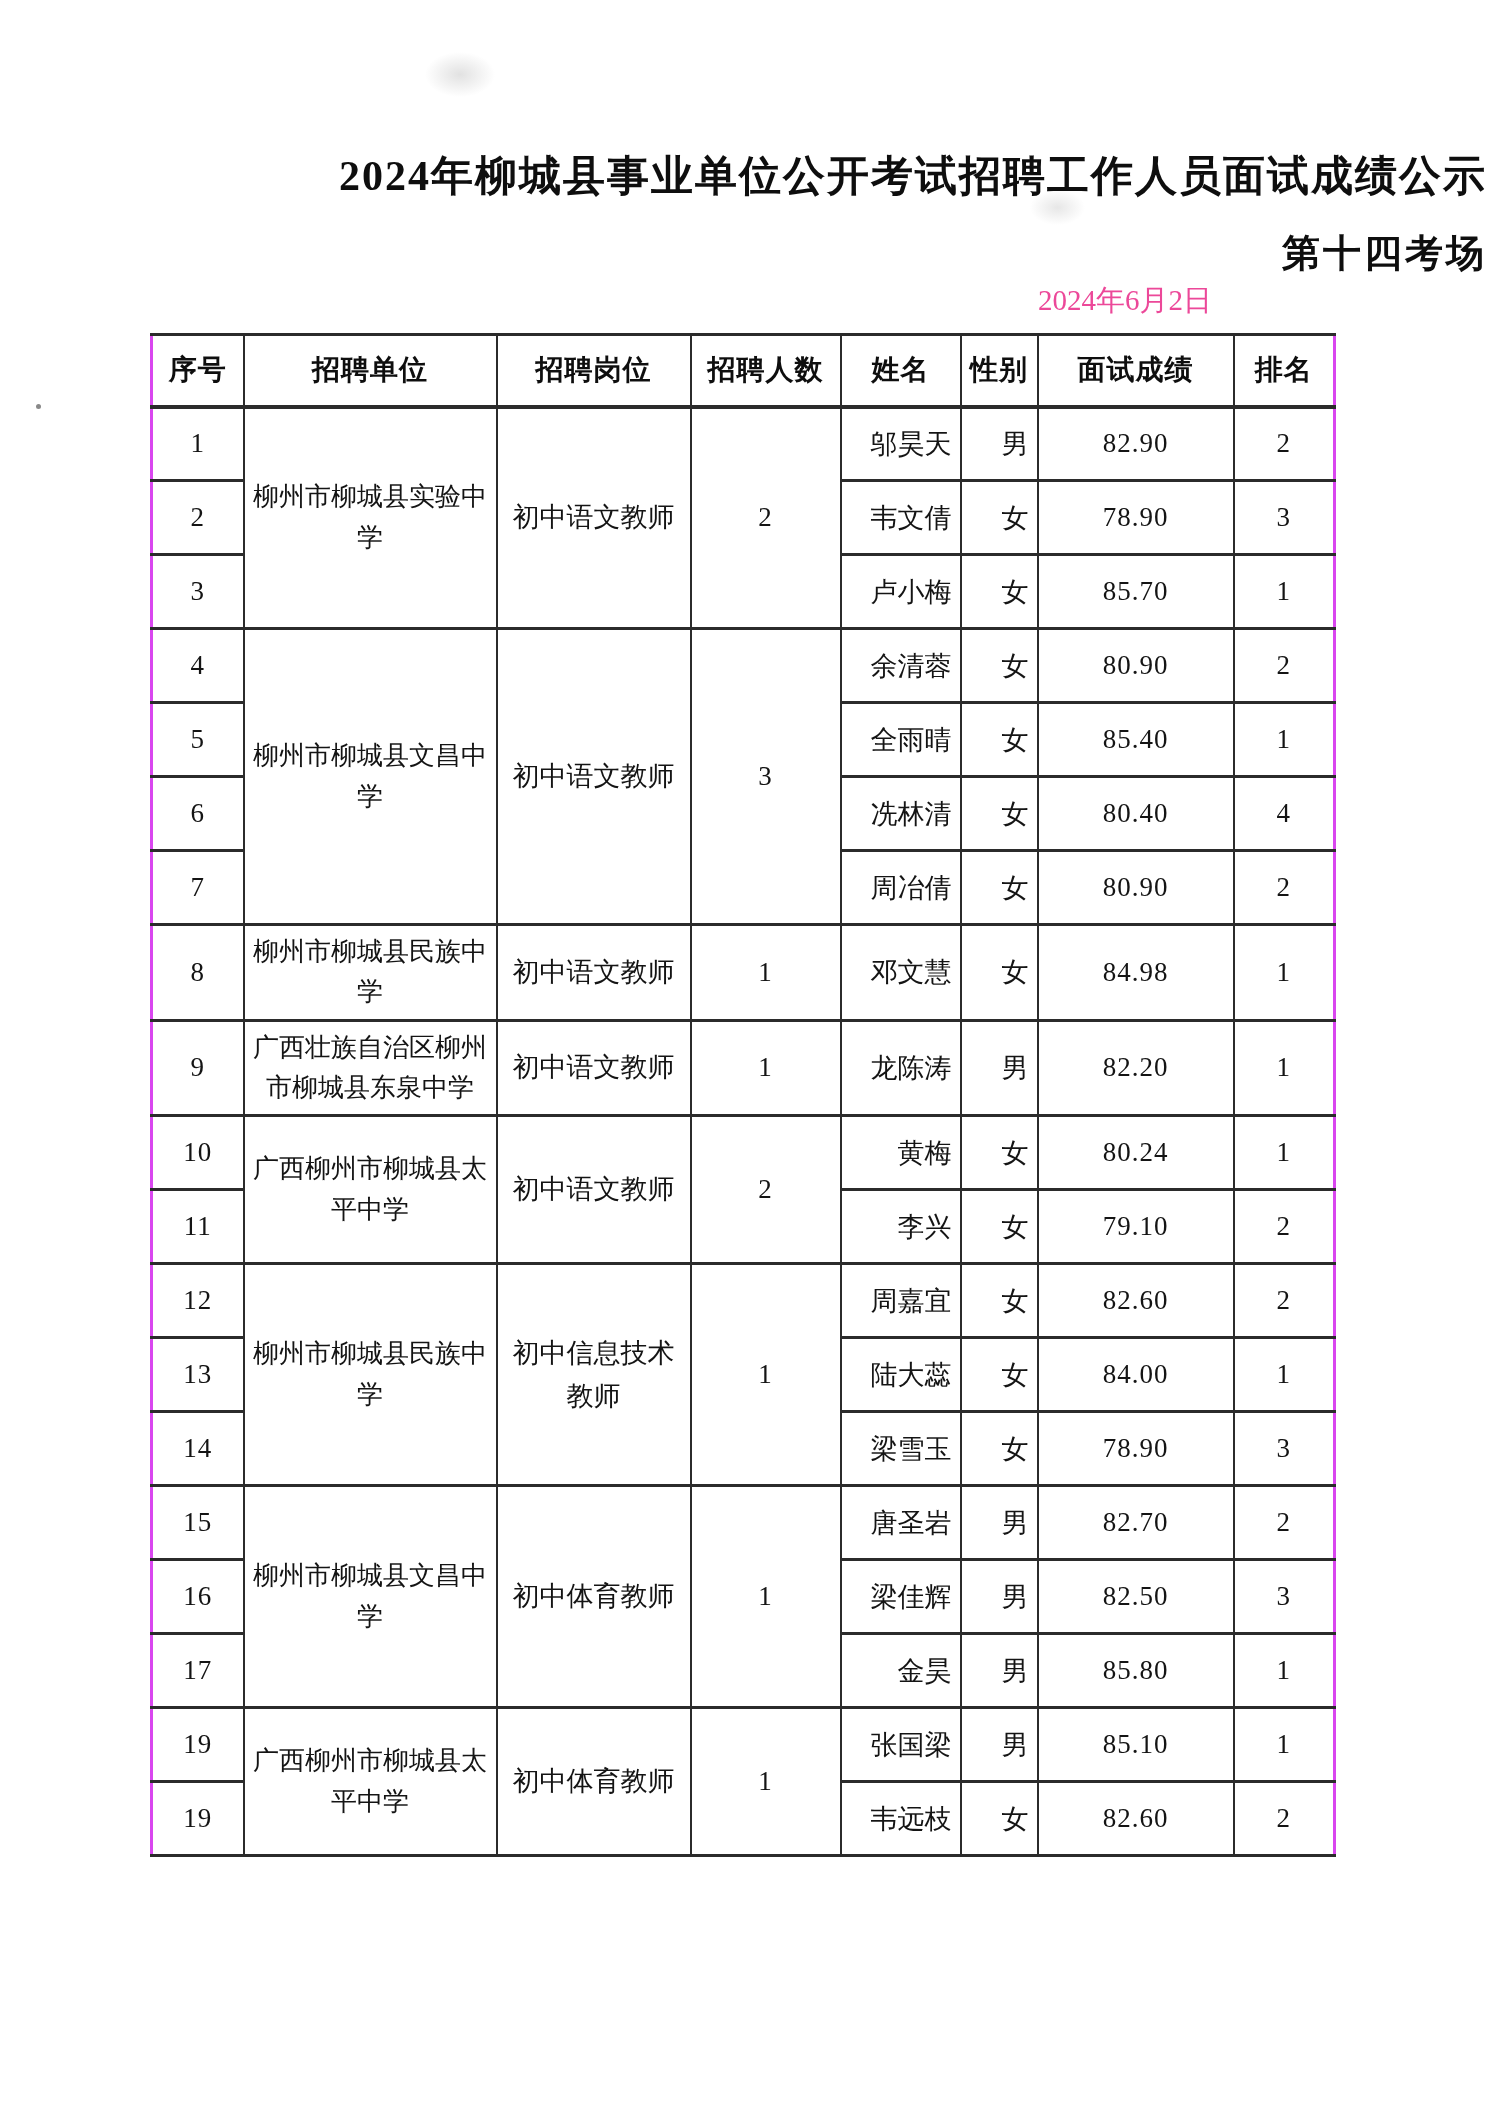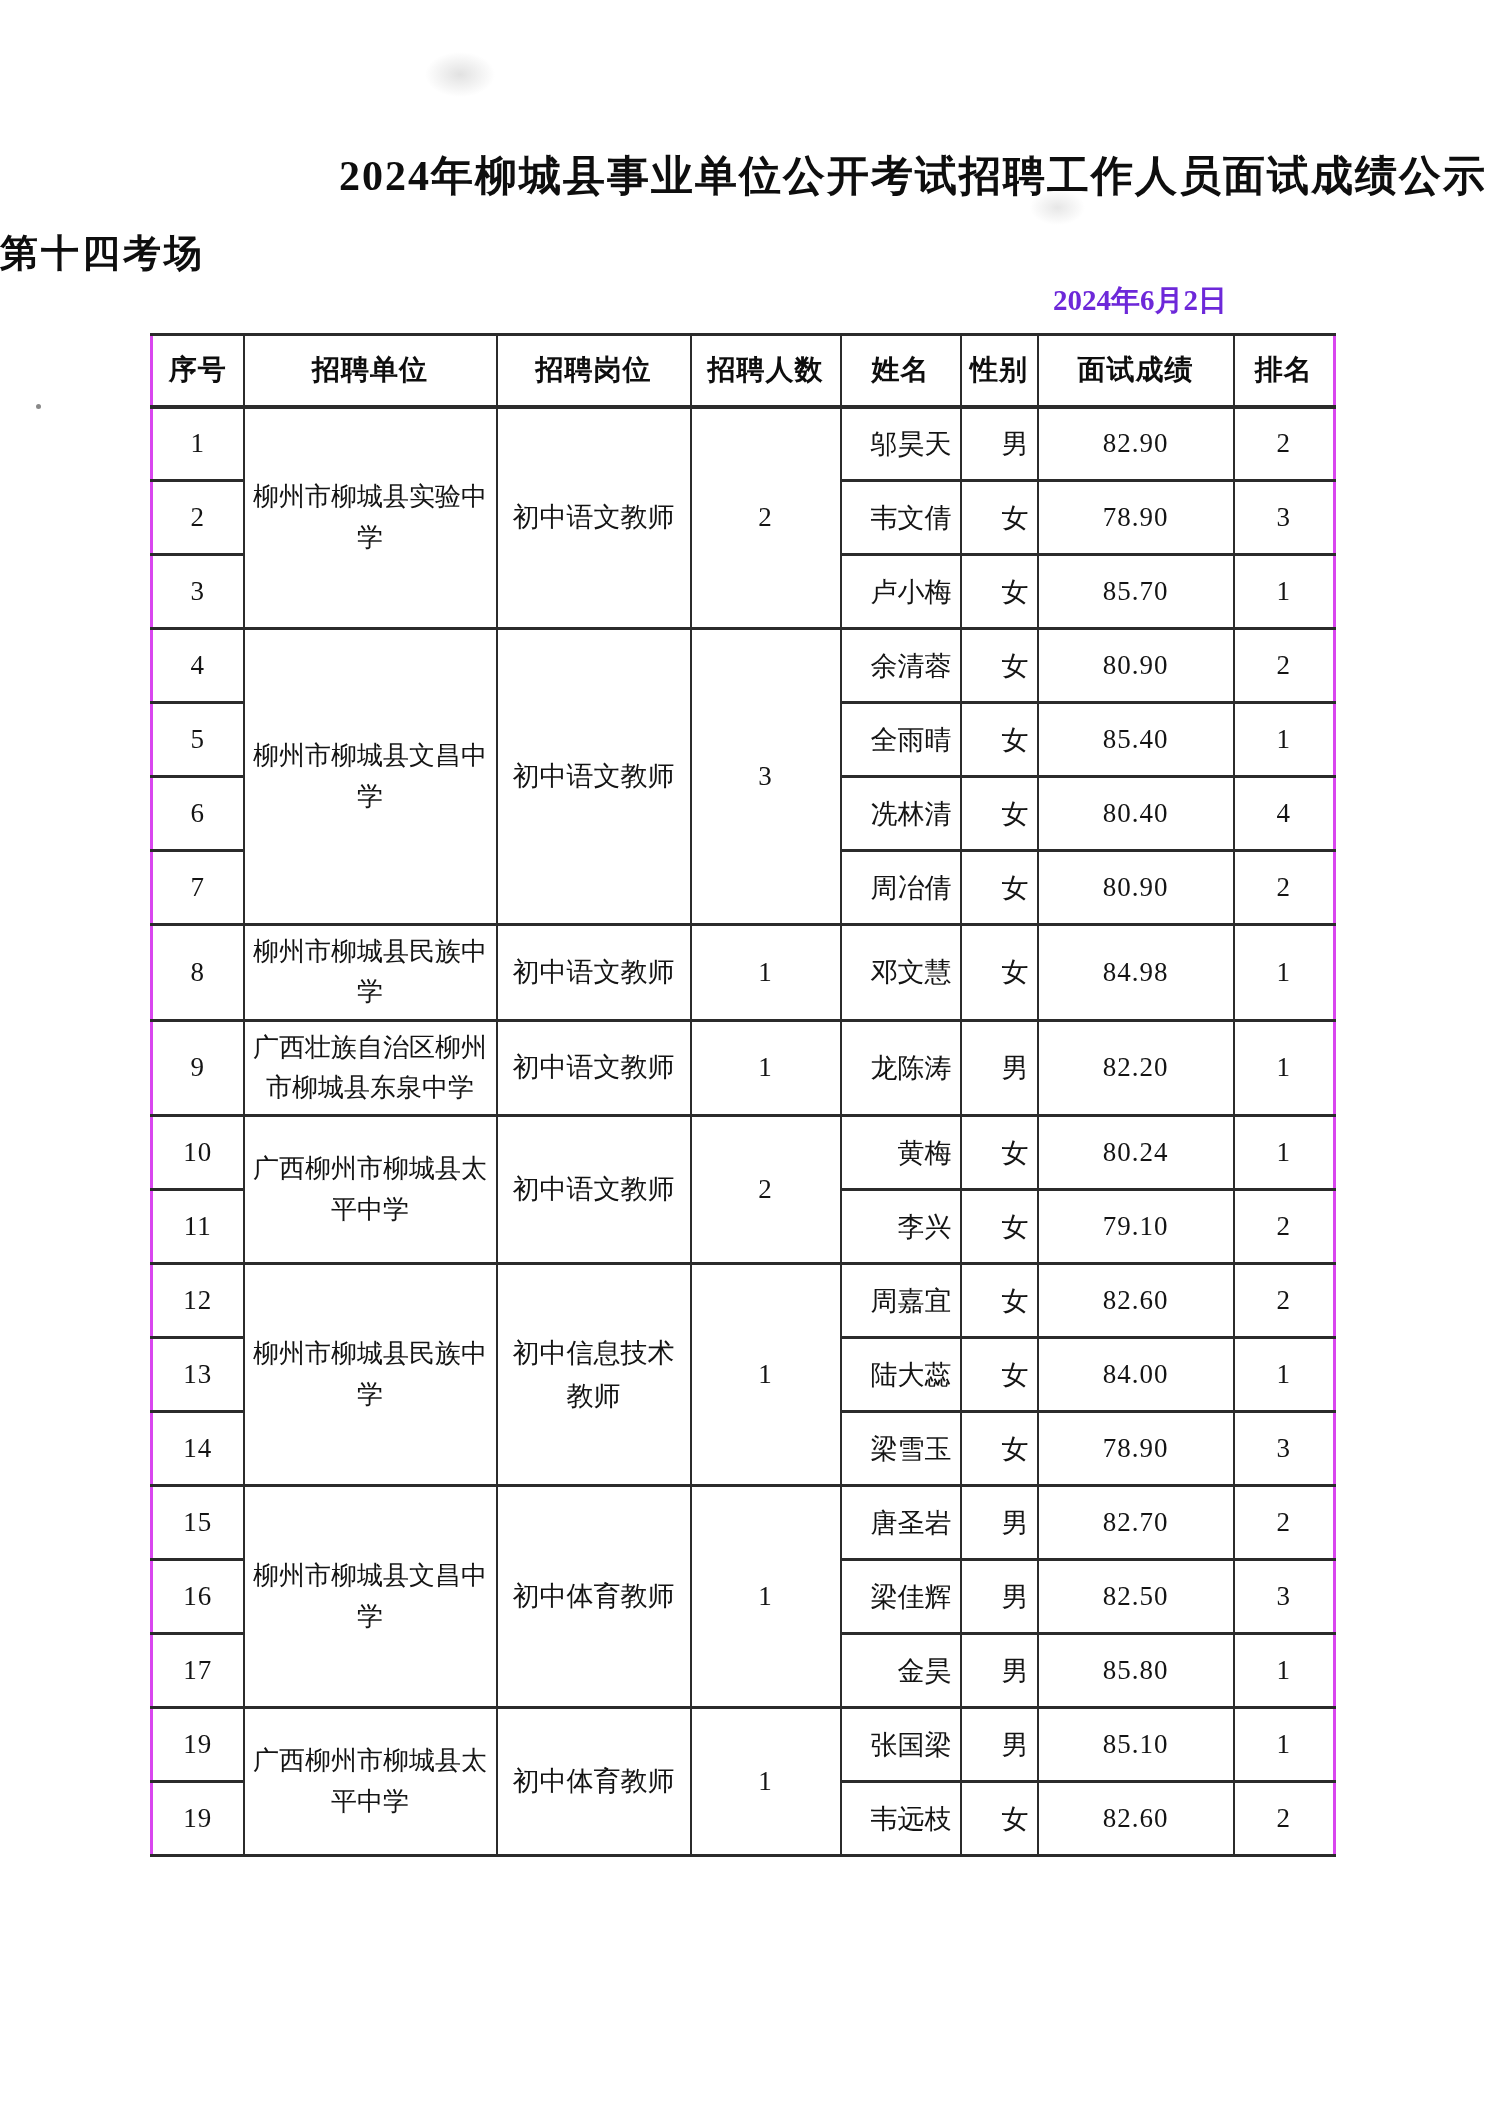--- a/index.html
+++ b/index.html
@@ -13,30 +13,30 @@
   }
   .page-title {
     position:absolute; top:148px; left:0; width:100%;
     text-align:right;
     font-size:42px; font-weight:900; letter-spacing:2px;
     color:#0e0e0e;
     font-family:"Liberation Serif", serif;
   }
   .page-subtitle {
     position:absolute; top:228px; left:0; width:100%;
-    text-align:left;
+    text-align:right;
     font-size:38px; font-weight:900; letter-spacing:3px;
     color:#0e0e0e;
+    padding-left:40px;
   }
   .page-date {
-    position:absolute; top:281px; left:150px; width:1185px;
+    position:absolute; top:281px; left:135px; width:1185px;
     text-align:right; padding-right:108px;
-    font-size:29px; color:#6d28d9;
+    font-size:29px; color:#ec4899;
     font-family:"Liberation Serif", serif;
-    font-weight:bold;
   }
   table.score-table {
     position:absolute; top:333px; left:150px;
     width:1183px; table-layout:fixed;
     border-collapse:collapse;
     background:#fff;
     border:3px solid #d946ef;
   }
   .score-table th, .score-table td {
     border:solid #2b2b2b;

